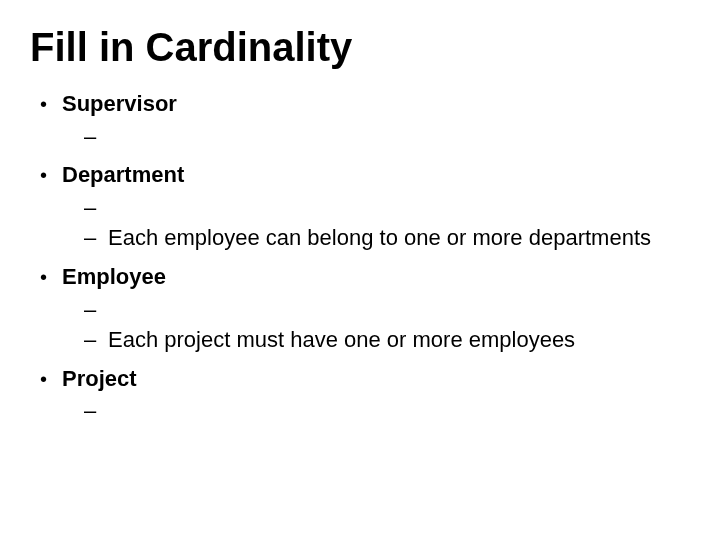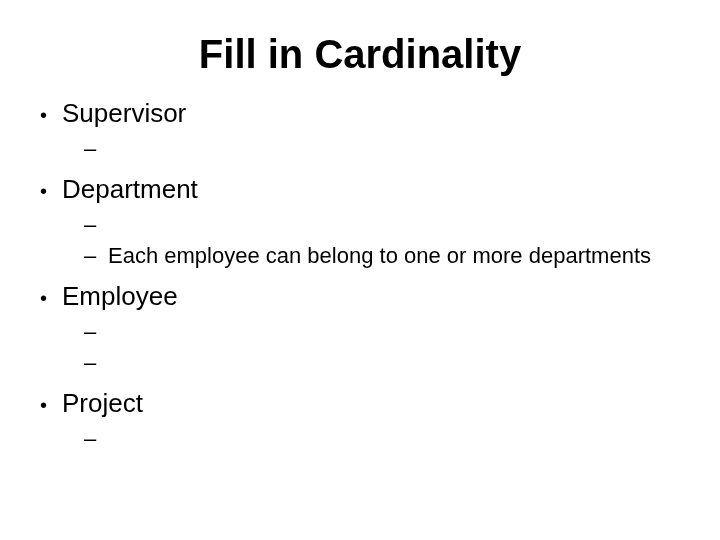--- a/index.html
+++ b/index.html
@@ -11,46 +11,46 @@
     font-family: Arial, "Helvetica Neue", Helvetica, sans-serif;
     color: #000000;
   }
   .slide {
     box-sizing: border-box;
     width: 720px;
     height: 540px;
     padding: 20px 30px 20px 30px;
   }
   .title {
-    text-align: center;
     font-size: 40px;
     font-weight: bold;
-    margin: 12px 0 20px 0;
+    margin: 5px 0 20px 0;
   }
   ul.level1 {
     list-style: none;
     padding: 0;
     margin: 0 0 0 10px;
   }
   ul.level1 > li {
     margin-bottom: 6px;
   }
   .l1-row {
     display: flex;
     align-items: baseline;
   }
   .bullet1 {
     width: 22px;
     font-size: 20px;
     line-height: 1;
     color: #000;
   }
   .l1-text {
-    font-size: 26px;
+    font-size: 22px;
     line-height: 1.3;
+    font-weight: bold;
   }
   ul.level2 {
     list-style: none;
     padding: 0;
     margin: 4px 0 10px 44px;
   }
   ul.level2 > li {
     display: flex;
     align-items: baseline;
     margin-bottom: 2px;
@@ -105,20 +105,21 @@
       <div class="l1-row">
         <span class="bullet1">•</span>
         <span class="l1-text">Employee</span>
       </div>
       <ul class="level2">
         <li>
           <span class="dash">–</span>
         </li>
         <li>
           <span class="dash">–</span>
+          <span class="l2-text">Each project must have one or more employees</span>
         </li>
       </ul>
     </li>
 
     <li>
       <div class="l1-row">
         <span class="bullet1">•</span>
         <span class="l1-text">Project</span>
       </div>
       <ul class="level2">

